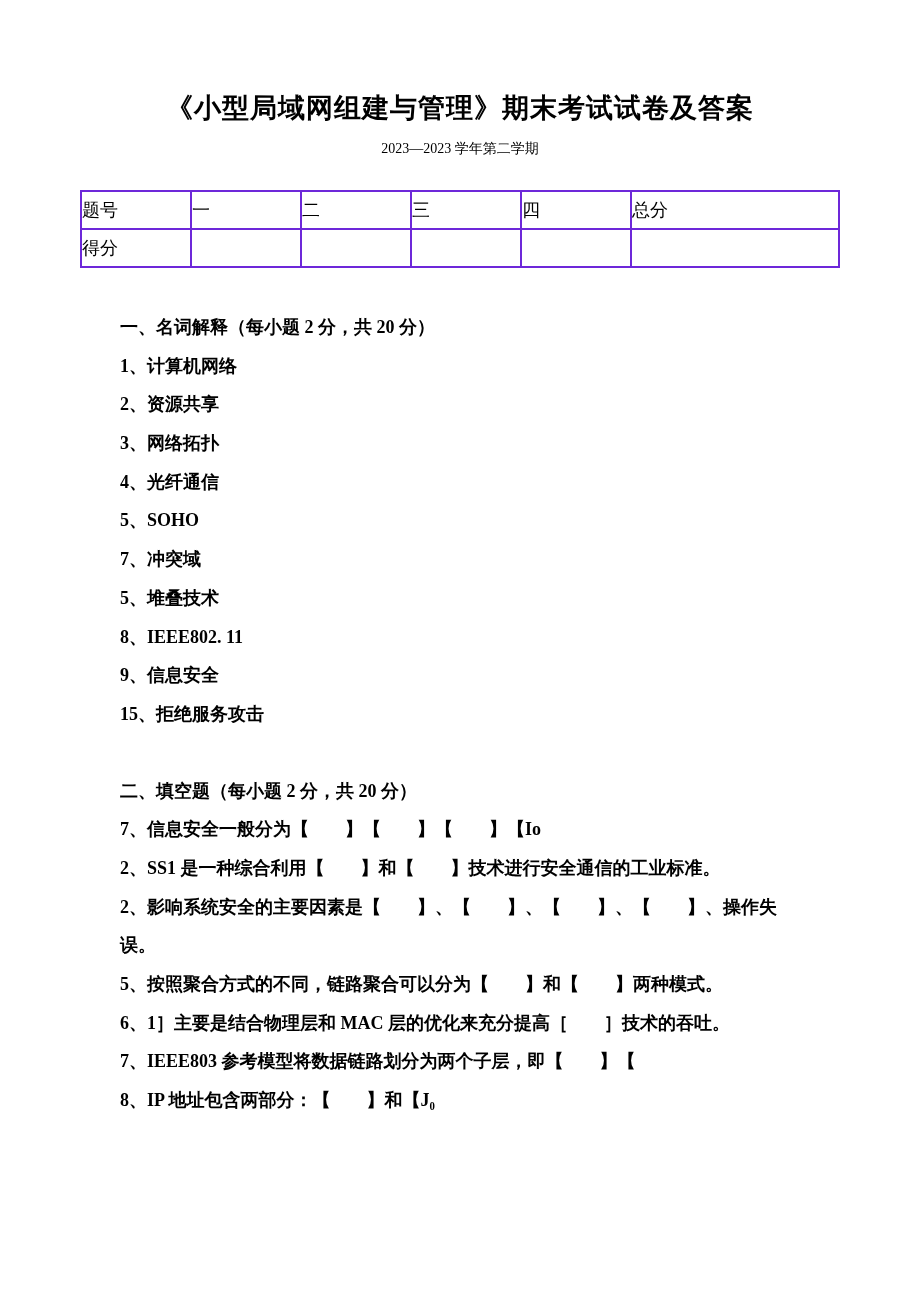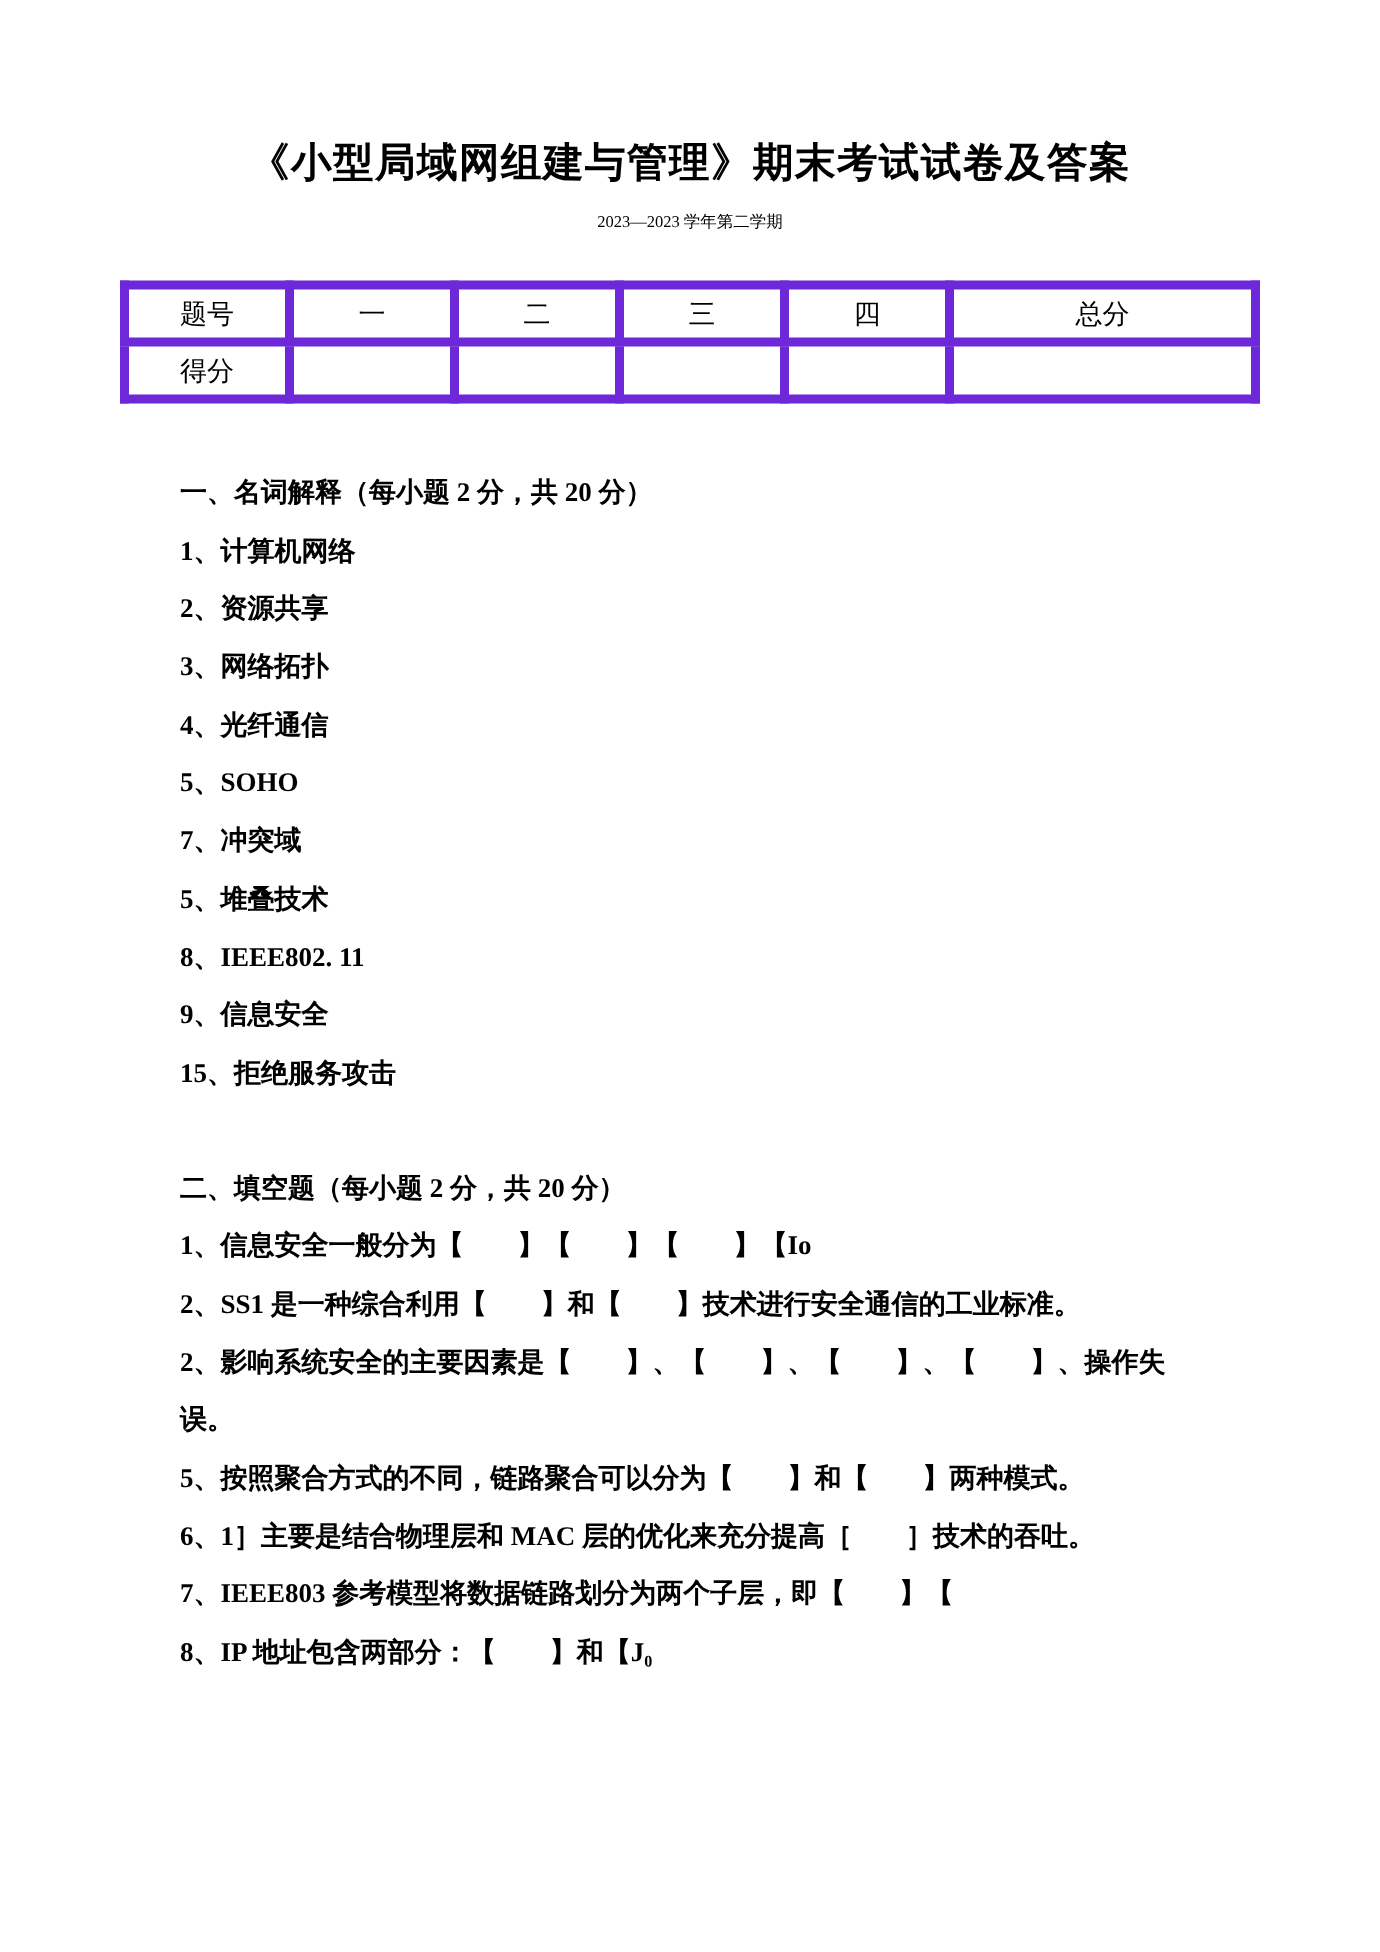--- a/index.html
+++ b/index.html
@@ -14,32 +14,32 @@
     }
     .title {
       text-align: center;
       font-size: 27px;
       font-weight: bold;
       margin-bottom: 14px;
       letter-spacing: 1px;
     }
     .subtitle {
       text-align: center;
-      font-size: 11px;
+      font-size: 14px;
       margin-bottom: 32px;
     }
     .score-table {
       width: 100%;
       border-collapse: collapse;
       margin-bottom: 40px;
       table-layout: fixed;
     }
     .score-table th, .score-table td {
-      border: 6px solid #6d28d9;
-      text-align: center;
+      border: 2px solid #6d28d9;
+      text-align: left;
       height: 38px;
       font-weight: normal;
       font-size: 18px;
       vertical-align: middle;
       font-family: Liberation Mono, monospace;
     }
     .score-table .col-label { width: 110px; }
     .score-table .col-num { width: 110px; }
     .score-table .col-total { width: auto; }
     .content {
@@ -93,21 +93,21 @@
   <p>5、SOHO</p>
   <p>7、冲突域</p>
   <p>5、堆叠技术</p>
   <p>8、IEEE802. 11</p>
   <p>9、信息安全</p>
   <p>15、拒绝服务攻击</p>
 
   <div class="spacer"></div>
 
   <p>二、填空题（每小题 2 分，共 20 分）</p>
-  <p>1、信息安全一般分为【　　】【　　】【　　】【Io</p>
+  <p>7、信息安全一般分为【　　】【　　】【　　】【Io</p>
   <p>2、SS1 是一种综合利用【　　】和【　　】技术进行安全通信的工业标准。</p>
   <p>2、影响系统安全的主要因素是【　　】、【　　】、【　　】、【　　】、操作失</p>
   <p class="outdent">误。</p>
   <p>5、按照聚合方式的不同，链路聚合可以分为【　　】和【　　】两种模式。</p>
   <p>6、1］主要是结合物理层和 MAC 层的优化来充分提高［　　］技术的吞吐。</p>
   <p>7、IEEE803 参考模型将数据链路划分为两个子层，即【　　】【</p>
   <p>8、IP 地址包含两部分：【　　】和【J₀</p>
 </div>
 
 </body></html>

